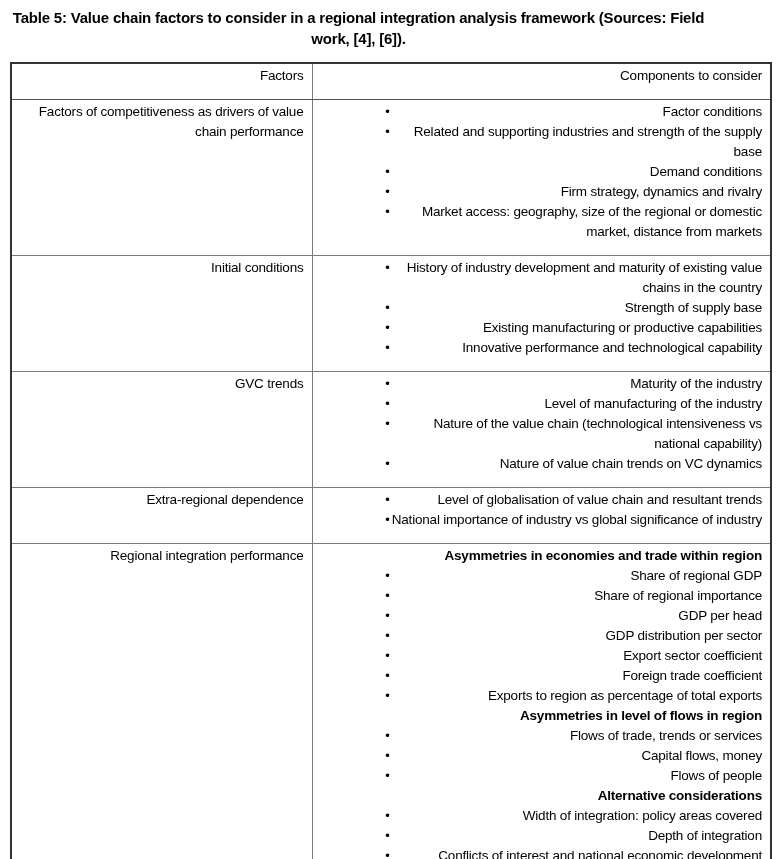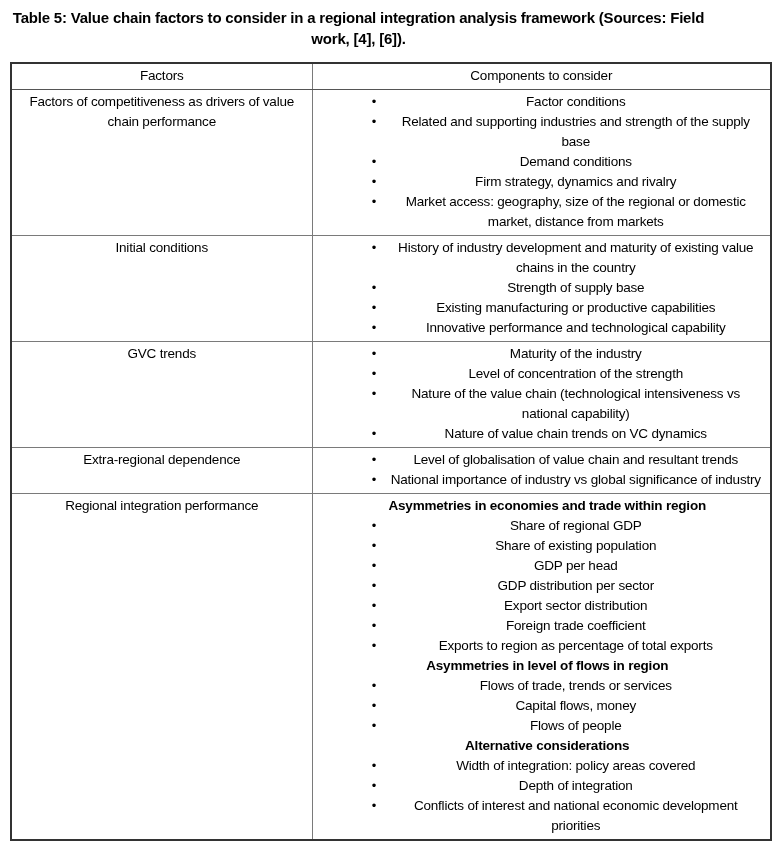--- a/index.html
+++ b/index.html
@@ -28,22 +28,22 @@
     width: 760px;
     border: 2px solid #333333;
   }
   table.factors-table th,
   table.factors-table td {
     border: 1px solid #7a7a7a;
     vertical-align: top;
     font-size: 13.5px;
     line-height: 20px;
     letter-spacing: -0.2px;
-    padding: 2px 8px 3px 8px;
-    text-align: center;
+    padding: 2px 8px 13px 8px;
+    text-align: right;
     font-weight: normal;
   }
   table.factors-table thead th {
     height: 20px;
     border-bottom: 1px solid #555555;
   }
   col.col-factors { width: 301px; }
   col.col-components { width: 459px; }
   .factor-cell { }
   .components-cell { }
@@ -132,21 +132,21 @@
         </tr>
         <tr>
           <td class="factor-cell">GVC trends</td>
           <td class="components-cell">
             <div class="bullet-item">
               <span class="bullet-dot">•</span>
               <span class="bullet-text">Maturity of the industry</span>
             </div>
             <div class="bullet-item">
               <span class="bullet-dot">•</span>
-              <span class="bullet-text">Level of concentration of the strength</span>
+              <span class="bullet-text">Level of manufacturing of the industry</span>
             </div>
             <div class="bullet-item">
               <span class="bullet-dot">•</span>
               <span class="bullet-text">Nature of the value chain (technological intensiveness vs national capability)</span>
             </div>
             <div class="bullet-item">
               <span class="bullet-dot">•</span>
               <span class="bullet-text">Nature of value chain trends on VC dynamics</span>
             </div>
           </td>
@@ -167,33 +167,33 @@
         <tr>
           <td class="factor-cell">Regional integration performance</td>
           <td class="components-cell">
             <div class="group-heading">Asymmetries in economies and trade within region</div>
             <div class="bullet-item">
               <span class="bullet-dot">•</span>
               <span class="bullet-text">Share of regional GDP</span>
             </div>
             <div class="bullet-item">
               <span class="bullet-dot">•</span>
-              <span class="bullet-text">Share of existing population</span>
+              <span class="bullet-text">Share of regional importance</span>
             </div>
             <div class="bullet-item">
               <span class="bullet-dot">•</span>
               <span class="bullet-text">GDP per head</span>
             </div>
             <div class="bullet-item">
               <span class="bullet-dot">•</span>
               <span class="bullet-text">GDP distribution per sector</span>
             </div>
             <div class="bullet-item">
               <span class="bullet-dot">•</span>
-              <span class="bullet-text">Export sector distribution</span>
+              <span class="bullet-text">Export sector coefficient</span>
             </div>
             <div class="bullet-item">
               <span class="bullet-dot">•</span>
               <span class="bullet-text">Foreign trade coefficient</span>
             </div>
             <div class="bullet-item">
               <span class="bullet-dot">•</span>
               <span class="bullet-text">Exports to region as percentage of total exports</span>
             </div>
             <div class="group-heading">Asymmetries in level of flows in region</div>

